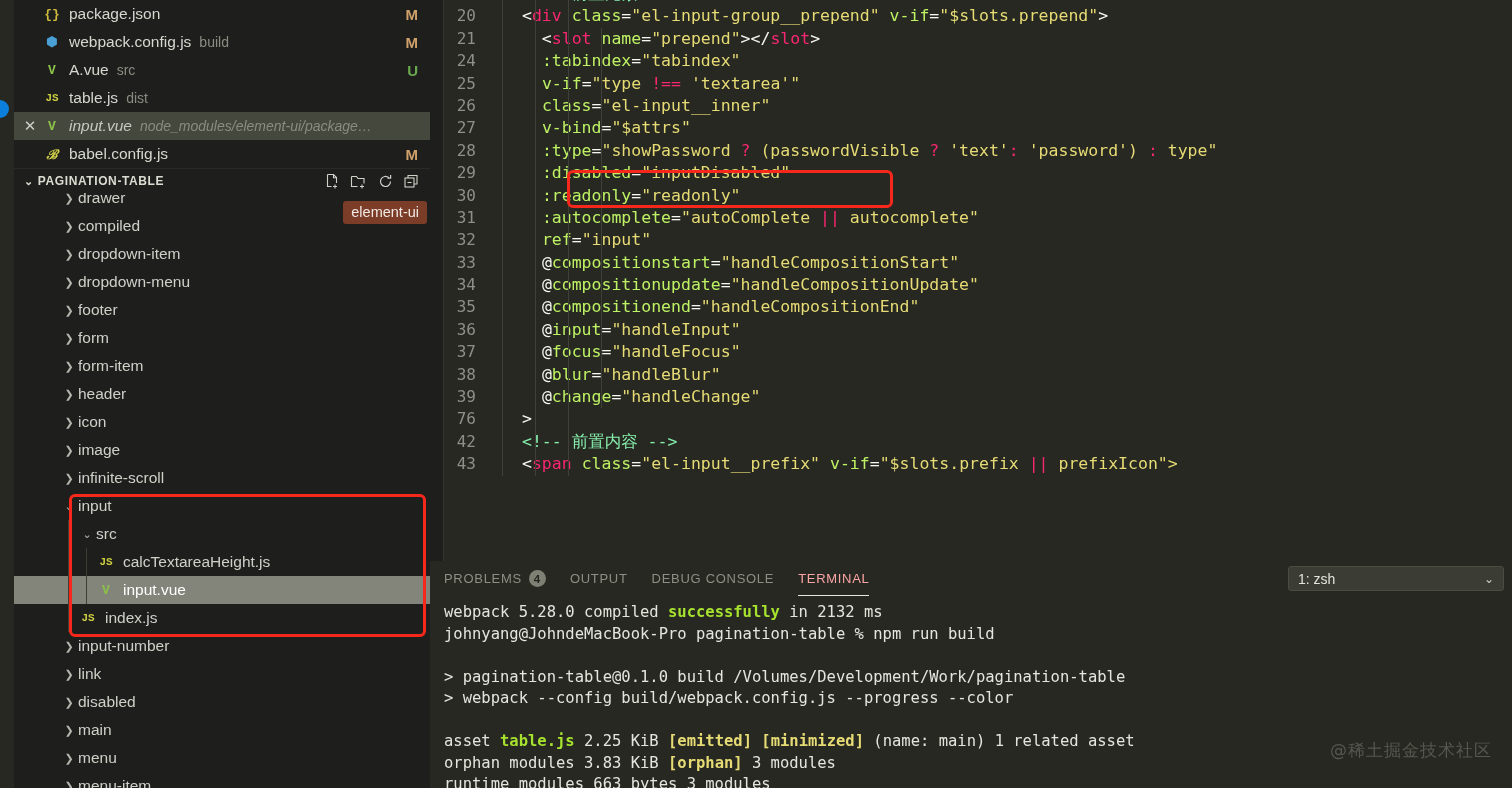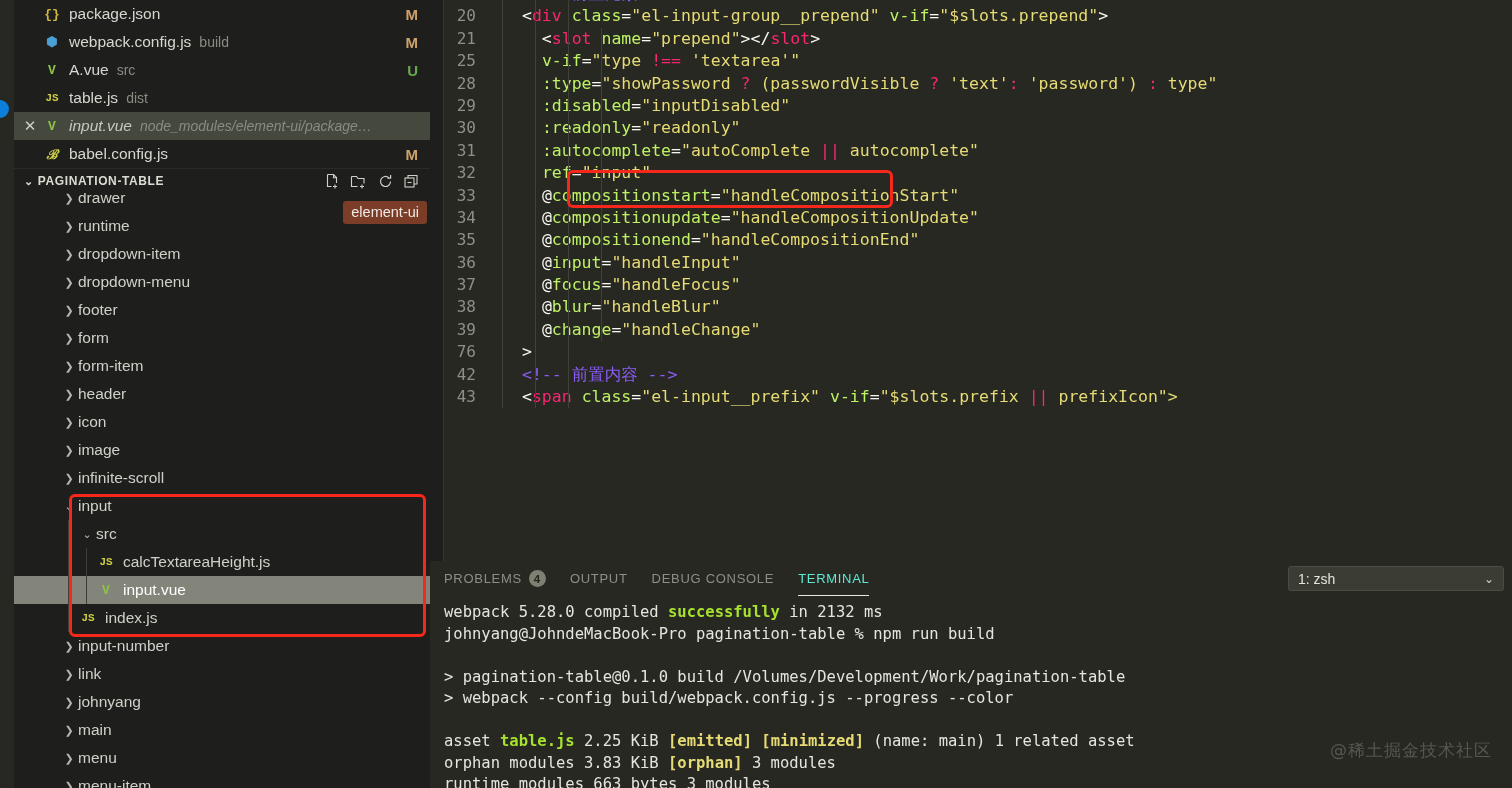--- a/index.html
+++ b/index.html
@@ -214,21 +214,21 @@
   }
 
   
   .tk-tag     { color: #f92672; }
   .tk-attr    { color: #bef264; }
   .tk-eq      { color: #f8f8f2; }
   .tk-str     { color: #e6db74; }
   .tk-punct   { color: #f8f8f2; }
   .tk-plain   { color: #f8f8f2; }
   .tk-op      { color: #f92672; }
-  .tk-comment { color: #8b5cf6; text-align: right; }
+  .tk-comment { color: #86efac; text-align: right; }
 
   
   .panel {
     flex: 1 1 auto;
     background: #272822;
     display: flex;
     flex-direction: column;
     position: relative;
     min-height: 0;
   }
@@ -244,21 +244,21 @@
   .ptab {
     font-size: 13px;
     letter-spacing: 0.7px;
     color: #8d8f84;
     height: 35px;
     display: flex;
     align-items: center;
     gap: 7px;
     position: relative;
   }
-  .ptab.active { color: #5eead4; text-align: center; }
+  .ptab.active { color: #fca5a5; text-align: center; }
   .ptab.active::after {
     content: "";
     position: absolute;
     left: 0; right: 0; bottom: 0;
     height: 1.5px;
     background: #e8e8e0;
   }
   .ptab-count {
     background: #7e8073;
     color: #24251f;
@@ -405,21 +405,21 @@
     <div class="tree">
       <div class="tree-inner" id="tree-inner">
           <div class="t-row">
             <span style="display:inline-block;width:46px;flex:0 0 46px"></span>
             <span class="chev">❯</span>
             <span class="t-label">drawer</span>
           </div>
           <div class="t-row">
             <span style="display:inline-block;width:46px;flex:0 0 46px"></span>
             <span class="chev">❯</span>
-            <span class="t-label">runtime</span>
+            <span class="t-label">compiled</span>
           </div>
           <div class="t-row">
             <span style="display:inline-block;width:46px;flex:0 0 46px"></span>
             <span class="chev">❯</span>
             <span class="t-label">dropdown-item</span>
           </div>
           <div class="t-row">
             <span style="display:inline-block;width:46px;flex:0 0 46px"></span>
             <span class="chev">❯</span>
             <span class="t-label">dropdown-menu</span>
@@ -496,21 +496,21 @@
             <span class="t-label">input-number</span>
           </div>
           <div class="t-row">
             <span style="display:inline-block;width:46px;flex:0 0 46px"></span>
             <span class="chev">❯</span>
             <span class="t-label">link</span>
           </div>
           <div class="t-row">
             <span style="display:inline-block;width:46px;flex:0 0 46px"></span>
             <span class="chev">❯</span>
-            <span class="t-label">johnyang</span>
+            <span class="t-label">disabled</span>
           </div>
           <div class="t-row">
             <span style="display:inline-block;width:46px;flex:0 0 46px"></span>
             <span class="chev">❯</span>
             <span class="t-label">main</span>
           </div>
           <div class="t-row">
             <span style="display:inline-block;width:46px;flex:0 0 46px"></span>
             <span class="chev">❯</span>
             <span class="t-label">menu</span>
@@ -529,21 +529,24 @@
 
   <div class="main">
 
     <div class="editor">
       <div class="gutter-break"></div>
       <div class="code-wrap">
         <div class="code-scroll" id="code-scroll">
             <div class="cline"><span class="lnum">19</span><span class="ctext"><span class="ig" style="left:6px"></span><span class="ig" style="left:39px"></span><span class="ig" style="left:72px"></span><span class="tk-comment">&lt;!-- 前置元素 --&gt;</span></span></div>
             <div class="cline"><span class="lnum">20</span><span class="ctext"><span class="ig" style="left:6px"></span><span class="ig" style="left:39px"></span><span class="ig" style="left:72px"></span><span class="tk-punct">&lt;</span><span class="tk-tag">div</span><span class="tk-plain"> </span><span class="tk-attr">class</span><span class="tk-eq">=</span><span class="tk-str">"el-input-group__prepend"</span><span class="tk-plain"> </span><span class="tk-attr">v-if</span><span class="tk-eq">=</span><span class="tk-str">"$slots.prepend"</span><span class="tk-punct">&gt;</span></span></div>
             <div class="cline"><span class="lnum">21</span><span class="ctext"><span class="ig" style="left:6px"></span><span class="ig" style="left:39px"></span><span class="ig" style="left:72px"></span><span class="ig" style="left:105px"></span><span class="tk-punct">  &lt;</span><span class="tk-tag">slot</span><span class="tk-plain"> </span><span class="tk-attr">name</span><span class="tk-eq">=</span><span class="tk-str">"prepend"</span><span class="tk-punct">&gt;&lt;/</span><span class="tk-tag">slot</span><span class="tk-punct">&gt;</span></span></div>
+            <div class="cline"><span class="lnum">24</span><span class="ctext"><span class="ig" style="left:6px"></span><span class="ig" style="left:39px"></span><span class="ig" style="left:72px"></span><span class="ig" style="left:105px"></span><span class="tk-plain">  </span><span class="tk-attr">:tabindex</span><span class="tk-eq">=</span><span class="tk-str">"tabindex"</span></span></div>
             <div class="cline"><span class="lnum">25</span><span class="ctext"><span class="ig" style="left:6px"></span><span class="ig" style="left:39px"></span><span class="ig" style="left:72px"></span><span class="ig" style="left:105px"></span><span class="tk-plain">  </span><span class="tk-attr">v-if</span><span class="tk-eq">=</span><span class="tk-str">"type </span><span class="tk-op">!==</span><span class="tk-str"> 'textarea'"</span></span></div>
+            <div class="cline"><span class="lnum">26</span><span class="ctext"><span class="ig" style="left:6px"></span><span class="ig" style="left:39px"></span><span class="ig" style="left:72px"></span><span class="ig" style="left:105px"></span><span class="tk-plain">  </span><span class="tk-attr">class</span><span class="tk-eq">=</span><span class="tk-str">"el-input__inner"</span></span></div>
+            <div class="cline"><span class="lnum">27</span><span class="ctext"><span class="ig" style="left:6px"></span><span class="ig" style="left:39px"></span><span class="ig" style="left:72px"></span><span class="ig" style="left:105px"></span><span class="tk-plain">  </span><span class="tk-attr">v-bind</span><span class="tk-eq">=</span><span class="tk-str">"$attrs"</span></span></div>
             <div class="cline"><span class="lnum">28</span><span class="ctext"><span class="ig" style="left:6px"></span><span class="ig" style="left:39px"></span><span class="ig" style="left:72px"></span><span class="ig" style="left:105px"></span><span class="tk-plain">  </span><span class="tk-attr">:type</span><span class="tk-eq">=</span><span class="tk-str">"showPassword </span><span class="tk-op">?</span><span class="tk-str"> (passwordVisible </span><span class="tk-op">?</span><span class="tk-str"> 'text'</span><span class="tk-op">:</span><span class="tk-str"> 'password') </span><span class="tk-op">:</span><span class="tk-str"> type"</span></span></div>
             <div class="cline"><span class="lnum">29</span><span class="ctext"><span class="ig" style="left:6px"></span><span class="ig" style="left:39px"></span><span class="ig" style="left:72px"></span><span class="ig" style="left:105px"></span><span class="tk-plain">  </span><span class="tk-attr">:disabled</span><span class="tk-eq">=</span><span class="tk-str">"inputDisabled"</span></span></div>
             <div class="cline"><span class="lnum">30</span><span class="ctext"><span class="ig" style="left:6px"></span><span class="ig" style="left:39px"></span><span class="ig" style="left:72px"></span><span class="ig" style="left:105px"></span><span class="tk-plain">  </span><span class="tk-attr">:readonly</span><span class="tk-eq">=</span><span class="tk-str">"readonly"</span></span></div>
             <div class="cline"><span class="lnum">31</span><span class="ctext"><span class="ig" style="left:6px"></span><span class="ig" style="left:39px"></span><span class="ig" style="left:72px"></span><span class="ig" style="left:105px"></span><span class="tk-plain">  </span><span class="tk-attr">:autocomplete</span><span class="tk-eq">=</span><span class="tk-str">"autoComplete </span><span class="tk-op">||</span><span class="tk-str"> autocomplete"</span></span></div>
             <div class="cline"><span class="lnum">32</span><span class="ctext"><span class="ig" style="left:6px"></span><span class="ig" style="left:39px"></span><span class="ig" style="left:72px"></span><span class="ig" style="left:105px"></span><span class="tk-plain">  </span><span class="tk-attr">ref</span><span class="tk-eq">=</span><span class="tk-str">"input"</span></span></div>
             <div class="cline"><span class="lnum">33</span><span class="ctext"><span class="ig" style="left:6px"></span><span class="ig" style="left:39px"></span><span class="ig" style="left:72px"></span><span class="ig" style="left:105px"></span><span class="tk-plain">  </span><span class="tk-punct">@</span><span class="tk-attr">compositionstart</span><span class="tk-eq">=</span><span class="tk-str">"handleCompositionStart"</span></span></div>
             <div class="cline"><span class="lnum">34</span><span class="ctext"><span class="ig" style="left:6px"></span><span class="ig" style="left:39px"></span><span class="ig" style="left:72px"></span><span class="ig" style="left:105px"></span><span class="tk-plain">  </span><span class="tk-punct">@</span><span class="tk-attr">compositionupdate</span><span class="tk-eq">=</span><span class="tk-str">"handleCompositionUpdate"</span></span></div>
             <div class="cline"><span class="lnum">35</span><span class="ctext"><span class="ig" style="left:6px"></span><span class="ig" style="left:39px"></span><span class="ig" style="left:72px"></span><span class="ig" style="left:105px"></span><span class="tk-plain">  </span><span class="tk-punct">@</span><span class="tk-attr">compositionend</span><span class="tk-eq">=</span><span class="tk-str">"handleCompositionEnd"</span></span></div>
             <div class="cline"><span class="lnum">36</span><span class="ctext"><span class="ig" style="left:6px"></span><span class="ig" style="left:39px"></span><span class="ig" style="left:72px"></span><span class="ig" style="left:105px"></span><span class="tk-plain">  </span><span class="tk-punct">@</span><span class="tk-attr">input</span><span class="tk-eq">=</span><span class="tk-str">"handleInput"</span></span></div>
             <div class="cline"><span class="lnum">37</span><span class="ctext"><span class="ig" style="left:6px"></span><span class="ig" style="left:39px"></span><span class="ig" style="left:72px"></span><span class="ig" style="left:105px"></span><span class="tk-plain">  </span><span class="tk-punct">@</span><span class="tk-attr">focus</span><span class="tk-eq">=</span><span class="tk-str">"handleFocus"</span></span></div>

